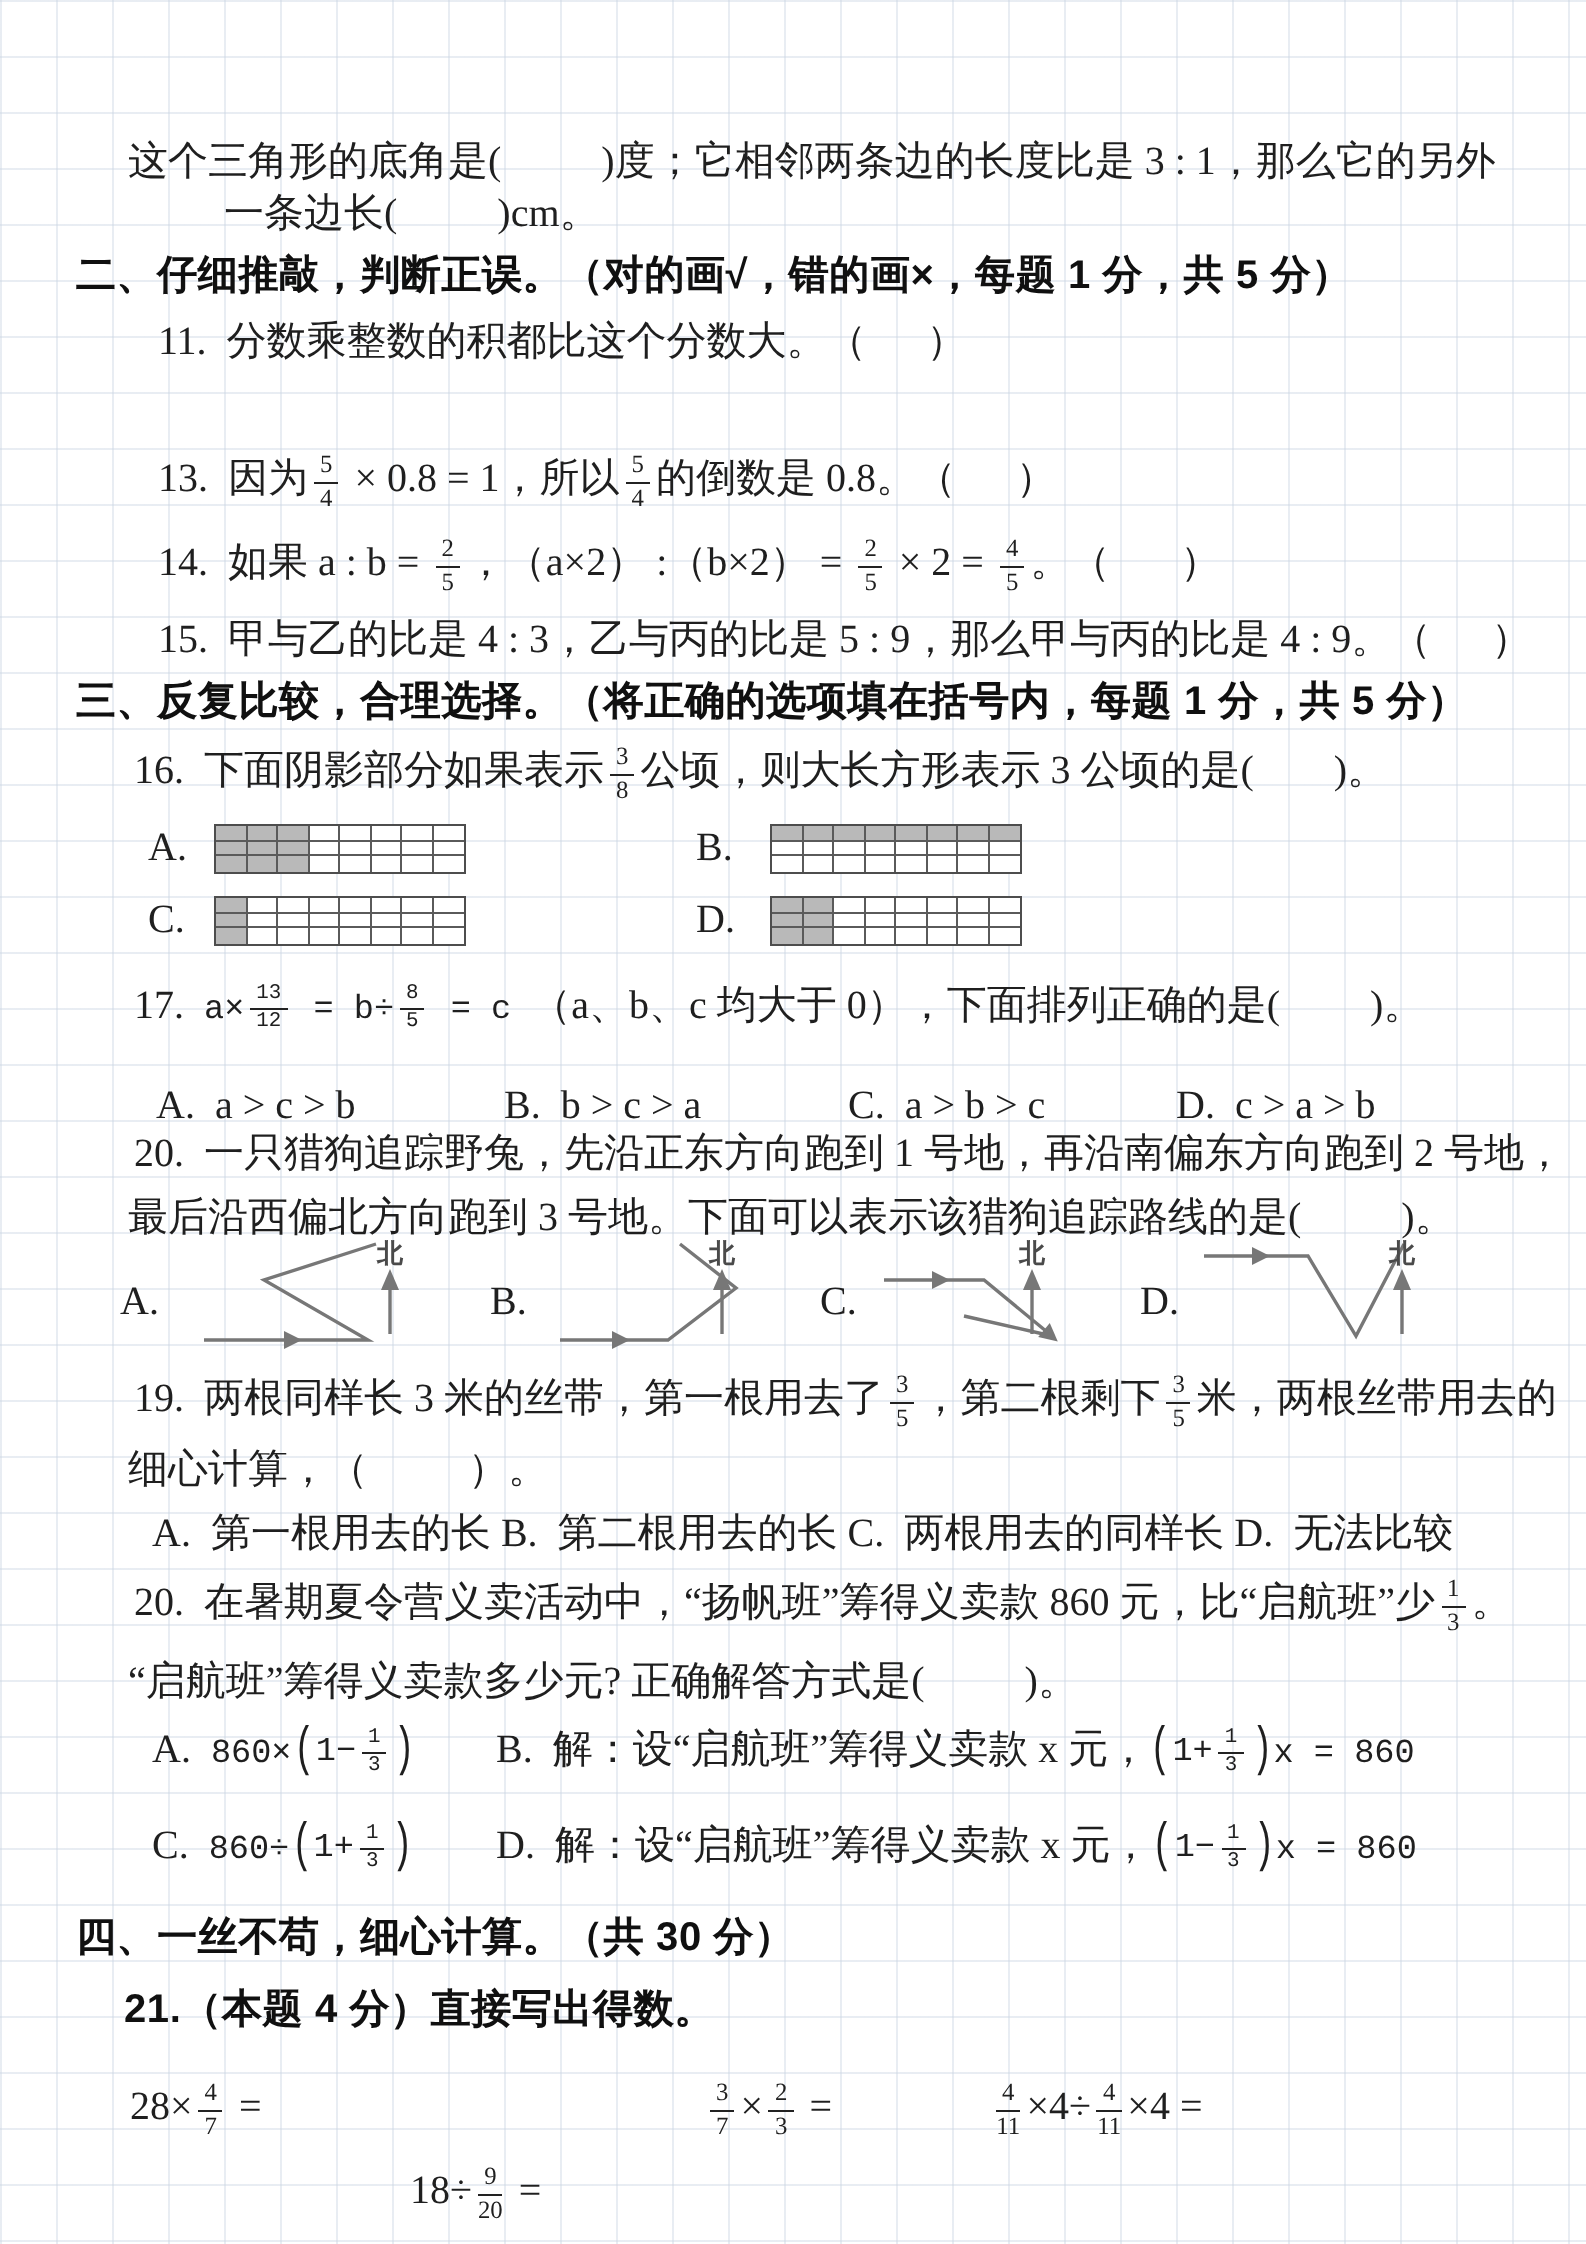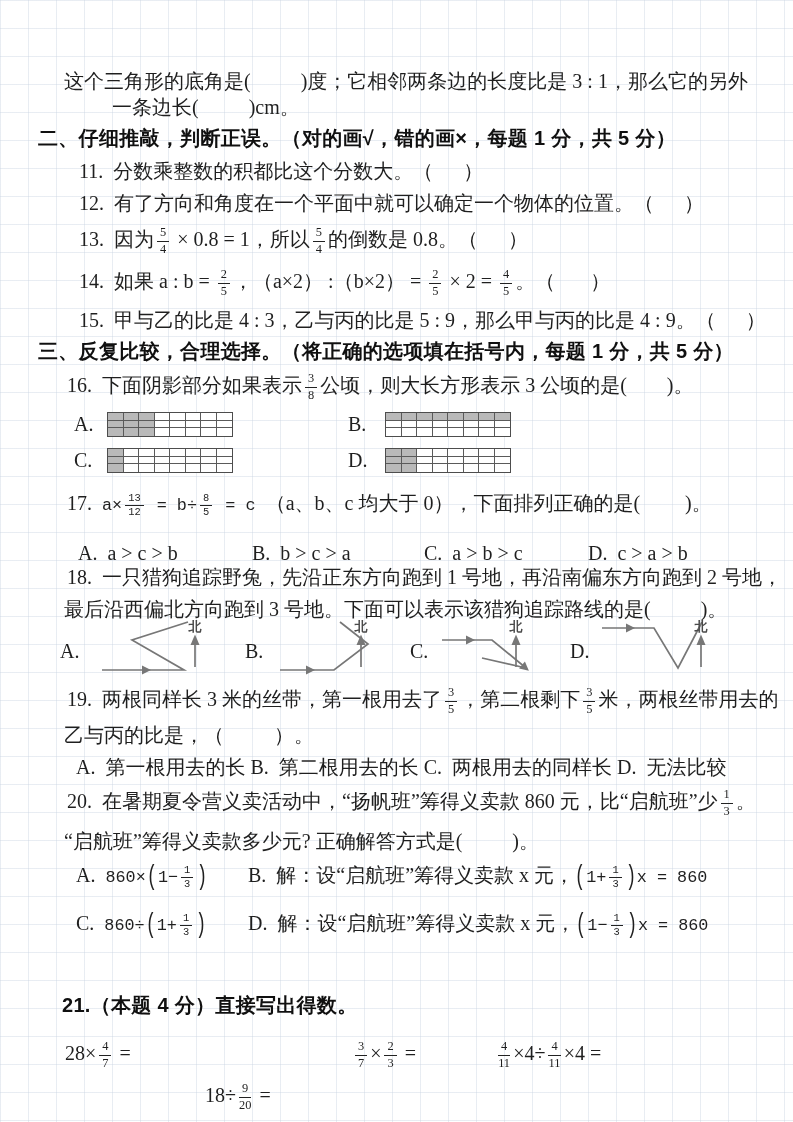--- a/index.html
+++ b/index.html
@@ -42,21 +42,20 @@
   .north .nch{font-size:13px;font-weight:700;line-height:1;font-family:"Liberation Serif","DejaVu Serif",serif;}
 </style>
 </head>
 <body>
 
 <div class="page" id="page-root">
     <div class="line" style="left: 64px; top: 68px;">这个三角形的底角是(          )度；它相邻两条边的长度比是 3 : 1，那么它的另外</div>
     <div class="line" style="left: 64px; top: 94px; margin-left: 48px;">一条边长(          )cm。</div>
     <div class="line bold" style="left: 38px; top: 125px;">二、仔细推敲，判断正误。（对的画√，错的画×，每题 1 分，共 5 分）</div>
     <div class="line" style="left: 79px; top: 158px;">11.  分数乘整数的积都比这个分数大。（      ）</div>
-    <div class="line" style="left: 79px; top: 190px;">12.  有了方向和角度在一个平面中就可以确定一个物体的位置。（      ）</div>
     <div class="line" style="left: 79px; top: 226px;">13.  因为<span class="frac"><span class="fn">5</span><span class="fd">4</span></span> × 0.8 = 1，所以<span class="frac"><span class="fn">5</span><span class="fd">4</span></span>的倒数是 0.8。（      ）</div>
     <div class="line" style="left: 79px; top: 268px;">14.  如果 a : b = <span class="frac"><span class="fn">2</span><span class="fd">5</span></span>，（a×2） :（b×2） = <span class="frac"><span class="fn">2</span><span class="fd">5</span></span> × 2 = <span class="frac"><span class="fn">4</span><span class="fd">5</span></span>。（       ）</div>
     <div class="line" style="left: 79px; top: 307px;">15.  甲与乙的比是 4 : 3，乙与丙的比是 5 : 9，那么甲与丙的比是 4 : 9。（      ）</div>
     <div class="line bold" style="left: 38px; top: 338px;">三、反复比较，合理选择。（将正确的选项填在括号内，每题 1 分，共 5 分）</div>
     <div class="line" style="left: 67px; top: 372px;">16.  下面阴影部分如果表示<span class="frac"><span class="fn">3</span><span class="fd">8</span></span>公顷，则大长方形表示 3 公顷的是(        )。</div>
     <div class="line" style="left: 74px; top: 411px;">A.</div>
     <div class="qgrid" style="left: 107px; top: 412px; grid-template-columns: repeat(8, 15.5px); grid-template-rows: repeat(3, 7.6px);">
       <div class="qg-cell shaded"></div>
       <div class="qg-cell shaded"></div>
       <div class="qg-cell shaded"></div>
@@ -161,21 +160,21 @@
       <div class="qg-cell lastr"></div>
       <div class="qg-cell lastr"></div>
       <div class="qg-cell lastr"></div>
       <div class="qg-cell lastc lastr"></div>
     </div>
     <div class="line" style="left: 67px; top: 490px;">17.  <span class="math">a×<span class="frac"><span class="fn">13</span><span class="fd">12</span></span> = b÷<span class="frac"><span class="fn">8</span><span class="fd">5</span></span> = c </span>（a、b、c 均大于 0），下面排列正确的是(         )。</div>
     <div class="line" style="left: 78px; top: 540px;">A.  a &gt; c &gt; b</div>
     <div class="line" style="left: 252px; top: 540px;">B.  b &gt; c &gt; a</div>
     <div class="line" style="left: 424px; top: 540px;">C.  a &gt; b &gt; c</div>
     <div class="line" style="left: 588px; top: 540px;">D.  c &gt; a &gt; b</div>
-    <div class="line" style="left: 67px; top: 564px;">18.  一只猎狗追踪野兔，先沿正东方向跑到 1 号地，再沿南偏东方向跑到 2 号地，</div>
+    <div class="line" style="left: 67px; top: 564px;">20.  一只猎狗追踪野兔，先沿正东方向跑到 1 号地，再沿南偏东方向跑到 2 号地，</div>
     <div class="line" style="left: 64px; top: 596px;">最后沿西偏北方向跑到 3 号地。下面可以表示该猎狗追踪路线的是(          )。</div>
     <div class="line" style="left: 60px; top: 638px;">A.</div>
     <div class="pathbox" style="left: 96px; top: 618px;"><svg width="100" height="58" viewBox="0 0 100 58">
         <polyline points="6,52 88,52 36,22 92,4" fill="none" stroke="#777777" stroke-width="1.7" stroke-linejoin="miter"></polyline>
         <polygon points="0,-4.5 9,0 0,4.5" fill="#777777" transform="translate(46,52) rotate(0)"></polygon>
       </svg></div>
     <div class="north" style="left: 184px; top: 620px;">
       <div class="nch">北</div>
       <svg width="20" height="36" viewBox="0 0 20 36">
         <line x1="10" y1="34" x2="10" y2="9" stroke="#777777" stroke-width="1.7"></line>
@@ -213,26 +212,27 @@
         <polygon points="0,-4.5 9,0 0,4.5" fill="#777777" transform="translate(28,12) rotate(0)"></polygon>
       </svg></div>
     <div class="north" style="left: 690px; top: 620px;">
       <div class="nch">北</div>
       <svg width="20" height="36" viewBox="0 0 20 36">
         <line x1="10" y1="34" x2="10" y2="9" stroke="#777777" stroke-width="1.7"></line>
         <polygon points="5.5,12 10,1.5 14.5,12" fill="#777777"></polygon>
       </svg>
     </div>
     <div class="line" style="left: 67px; top: 686px;">19.  两根同样长 3 米的丝带，第一根用去了<span class="frac"><span class="fn">3</span><span class="fd">5</span></span>，第二根剩下<span class="frac"><span class="fn">3</span><span class="fd">5</span></span>米，两根丝带用去的</div>
-    <div class="line" style="left: 64px; top: 722px;">乙与丙的比是，（          ）。</div>
+    <div class="line" style="left: 64px; top: 722px;">细心计算，（          ）。</div>
     <div class="line" style="left: 76px; top: 754px;">A.  第一根用去的长 B.  第二根用去的长 C.  两根用去的同样长 D.  无法比较</div>
     <div class="line" style="left: 67px; top: 788px;">20.  在暑期夏令营义卖活动中，“扬帆班”筹得义卖款 860 元，比“启航班”少<span class="frac"><span class="fn">1</span><span class="fd">3</span></span>。</div>
     <div class="line" style="left: 64px; top: 828px;">“启航班”筹得义卖款多少元? 正确解答方式是(          )。</div>
     <div class="line" style="left: 76px; top: 862px;">A.  <span class="math">860×<span class="bp"><span class="pr">(</span>1−<span class="frac"><span class="fn">1</span><span class="fd">3</span></span><span class="pr">)</span></span></span></div>
     <div class="line" style="left: 248px; top: 862px;">B.  解：设“启航班”筹得义卖款 x 元，<span class="math"><span class="bp"><span class="pr">(</span>1+<span class="frac"><span class="fn">1</span><span class="fd">3</span></span><span class="pr">)</span></span>x = 860</span></div>
     <div class="line" style="left: 76px; top: 910px;">C.  <span class="math">860÷<span class="bp"><span class="pr">(</span>1+<span class="frac"><span class="fn">1</span><span class="fd">3</span></span><span class="pr">)</span></span></span></div>
     <div class="line" style="left: 248px; top: 910px;">D.  解：设“启航班”筹得义卖款 x 元，<span class="math"><span class="bp"><span class="pr">(</span>1−<span class="frac"><span class="fn">1</span><span class="fd">3</span></span><span class="pr">)</span></span>x = 860</span></div>
+    <div class="line bold" style="left: 38px; top: 956px;">四、一丝不苟，细心计算。（共 30 分）</div>
     <div class="line bold" style="left: 62px; top: 992px;">21.（本题 4 分）直接写出得数。</div>
     <div class="line mathline" style="left: 65px; top: 1040px;">28×<span class="frac"><span class="fn">4</span><span class="fd">7</span></span> =</div>
     <div class="line mathline" style="left: 205px; top: 1040px; margin-top: 42px;">18÷<span class="frac"><span class="fn">9</span><span class="fd">20</span></span> =</div>
     <div class="line mathline" style="left: 352px; top: 1040px;"><span class="frac"><span class="fn">3</span><span class="fd">7</span></span>×<span class="frac"><span class="fn">2</span><span class="fd">3</span></span> =</div>
     <div class="line mathline" style="left: 495px; top: 1040px;"><span class="frac"><span class="fn">4</span><span class="fd">11</span></span>×4÷<span class="frac"><span class="fn">4</span><span class="fd">11</span></span>×4 =</div>
   </div>
 
 </body></html>

